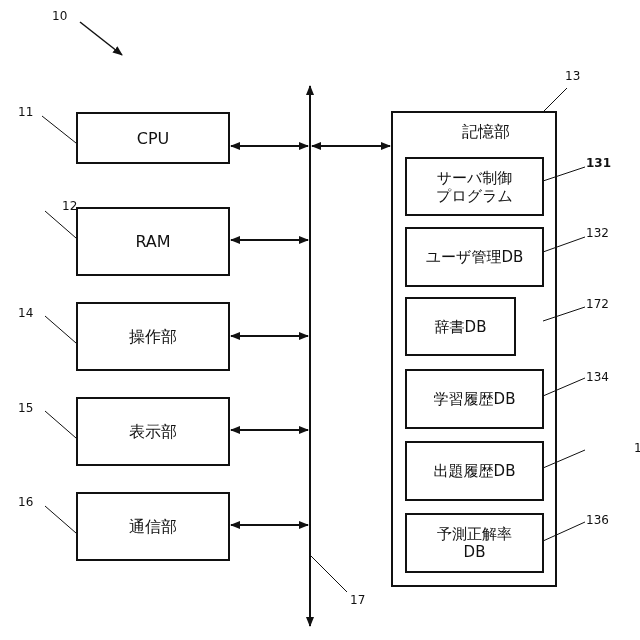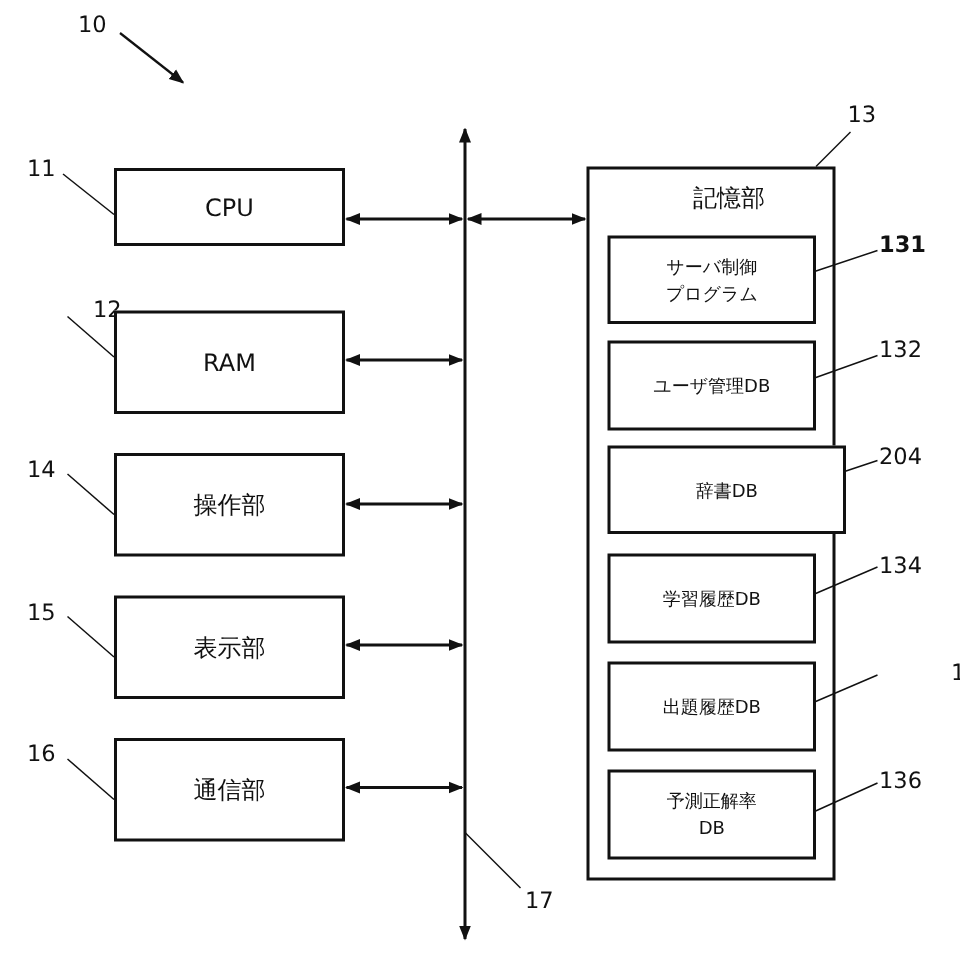--- a/index.html
+++ b/index.html
@@ -1,20 +1,20 @@
 <!DOCTYPE html>
 <html><head>
 <meta charset="utf-8">
 <style>
   html,body{margin:0;padding:0;background:#fff;}
   body{width:640px;height:640px;position:relative;overflow:hidden;font-family:"DejaVu Sans","Liberation Sans",sans-serif;color:#111;}
   svg{position:absolute;left:0;top:0;}
-  .lbl{position:absolute;font-size:15px;line-height:17px;white-space:nowrap;}
+  .lbl{position:absolute;font-size:12px;line-height:17px;white-space:nowrap;}
   .box{position:absolute;border:2px solid #111;box-sizing:border-box;display:flex;align-items:center;justify-content:center;text-align:center;font-size:16px;line-height:19px;background:#fff;}
-  .inner{font-size:12px;line-height:18px;}
+  .inner{font-size:15px;line-height:18px;}
   .title{position:absolute;font-size:16px;}
 </style>
 </head>
 <body>
 
 <svg width="640" height="640">
   <defs>
     <marker id="ah" markerWidth="10" markerHeight="10" refX="9" refY="5" orient="auto-start-reverse" markerUnits="userSpaceOnUse">
       <path d="M0,1 L10,5 L0,9 Z" fill="#111"></path>
     </marker>
@@ -48,35 +48,35 @@
 
 <div class="lbl" style="left:52px;top:8px;">10</div>
 <div class="lbl" style="left:18px;top:104px;">11</div>
 <div class="lbl" style="left:18px;top:198px;margin-left:44px;">12</div>
 <div class="lbl" style="left:18px;top:305px;">14</div>
 <div class="lbl" style="left:18px;top:400px;">15</div>
 <div class="lbl" style="left:18px;top:494px;">16</div>
 <div class="lbl" style="left:565px;top:68px;">13</div>
 <div class="lbl" style="left:586px;top:155px;font-weight:bold;">131</div>
 <div class="lbl" style="left:586px;top:225px;">132</div>
-<div class="lbl" style="left:586px;top:296px;">204</div>
+<div class="lbl" style="left:586px;top:296px;">172</div>
 <div class="lbl" style="left:586px;top:369px;">134</div>
 <div class="lbl" style="left:586px;top:440px;margin-left:48px;">135</div>
 <div class="lbl" style="left:586px;top:512px;">136</div>
 <div class="lbl" style="left:350px;top:592px;">17</div>
 
 <div class="box" style="left:76px;top:112px;width:154px;height:52px;">CPU</div>
 <div class="box" style="left:76px;top:207px;width:154px;height:69px;">RAM</div>
 <div class="box" style="left:76px;top:302px;width:154px;height:69px;">操作部</div>
 <div class="box" style="left:76px;top:397px;width:154px;height:69px;">表示部</div>
 <div class="box" style="left:76px;top:492px;width:154px;height:69px;">通信部</div>
 
 <div style="position:absolute;left:391px;top:111px;width:166px;height:476px;border:2px solid #111;box-sizing:border-box;"></div>
 <div class="title" style="left:391px;top:122px;width:190px;text-align:center;">記憶部</div>
 
 <div class="box inner" style="left:405px;top:157px;width:139px;height:59px;white-space:pre-line;">サーバ制御
 プログラム</div>
 <div class="box inner" style="left:405px;top:227px;width:139px;height:60px;">ユーザ管理DB</div>
-<div class="box inner" style="left:405px;top:297px;width:159px;height:59px;">辞書DB</div>
+<div class="box inner" style="left:405px;top:297px;width:111px;height:59px;">辞書DB</div>
 <div class="box inner" style="left:405px;top:369px;width:139px;height:60px;">学習履歴DB</div>
 <div class="box inner" style="left:405px;top:441px;width:139px;height:60px;">出題履歴DB</div>
 <div class="box inner" style="left:405px;top:513px;width:139px;height:60px;white-space:pre-line;">予測正解率
 DB</div>
 
 </body></html>

